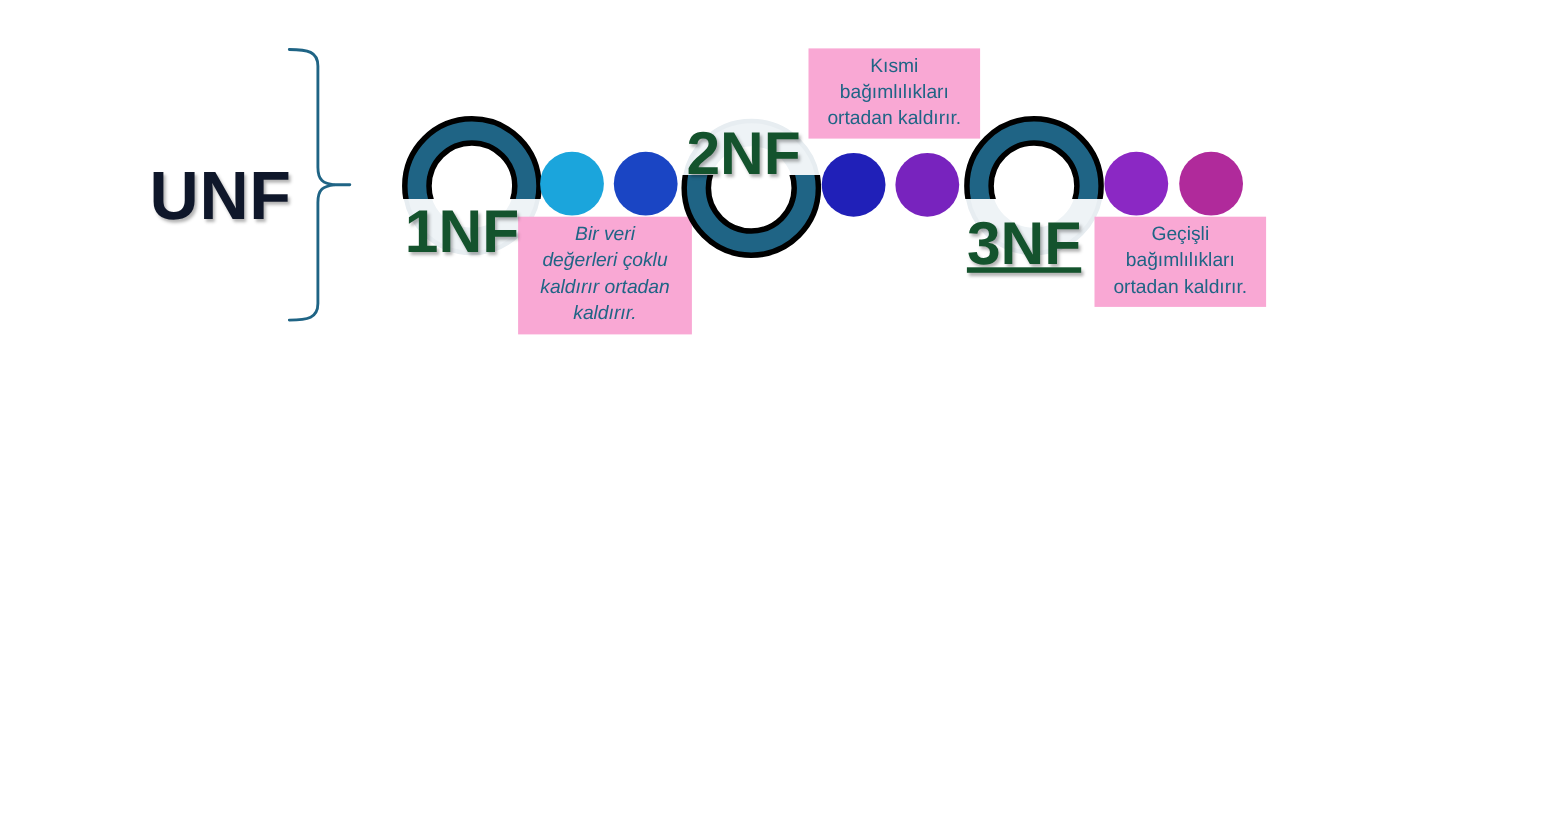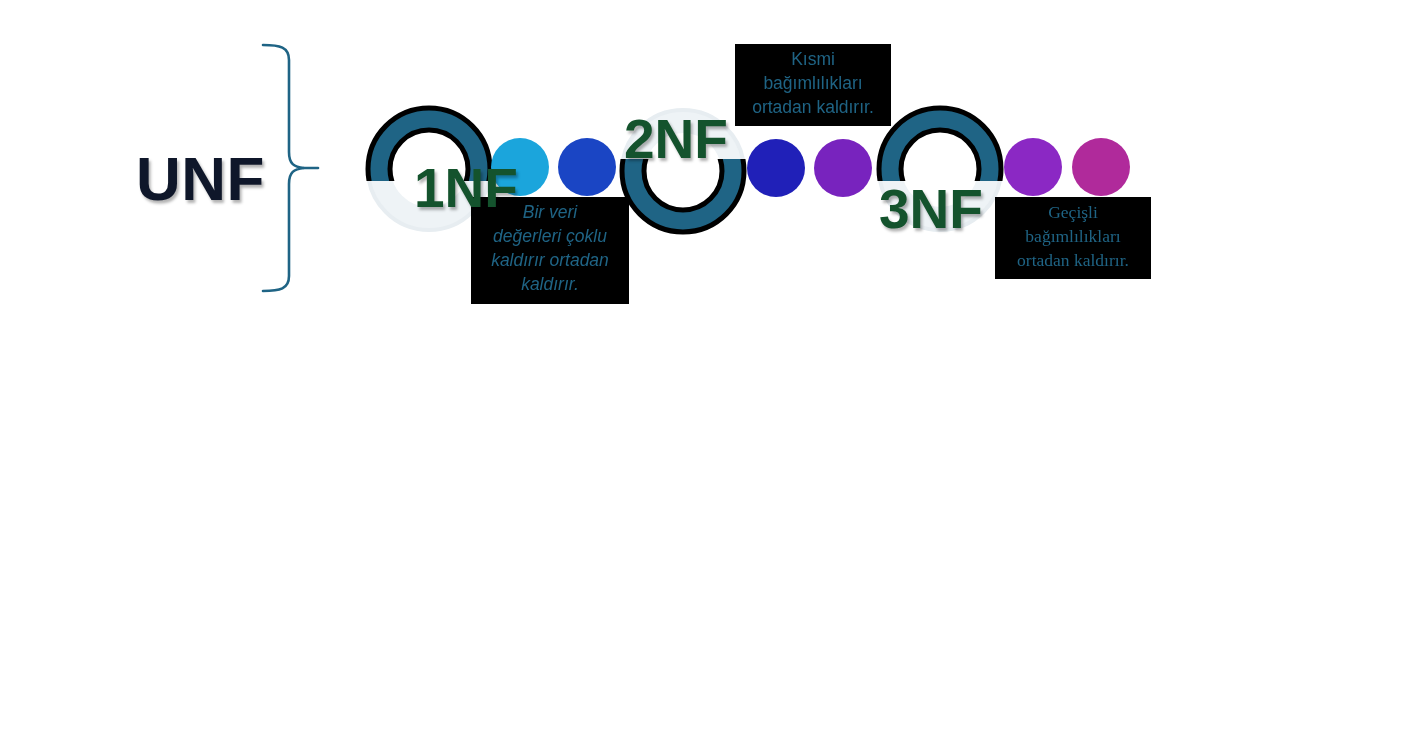--- a/index.html
+++ b/index.html
@@ -77,21 +77,21 @@
   }
 
   
   .caption {
     position: absolute;
     color: #1f6485;
     font-family: "Liberation Sans", sans-serif;
     font-size: 17.5px;
     line-height: 1.38;
     text-align: center;
-    background: #000000;
+    background: #f9a8d4;
     padding: 3px 6px 7px 6px;
     box-sizing: border-box;
   }
 </style>
 </head>
 <body>
 
 <div id="canvas">
 
   <div class="unf-label">UNF</div>
@@ -120,21 +120,21 @@
           <circle cx="58" cy="58" r="61" fill="none" stroke="#000000" stroke-width="5"></circle>
           <circle cx="58" cy="58" r="39" fill="none" stroke="#000000" stroke-width="5"></circle>
         </g>
         <g clip-path="url(#clipBot1)">
           <circle cx="58" cy="58" r="50" fill="none" stroke="#eef3f6" stroke-width="24"></circle>
           <circle cx="58" cy="58" r="61" fill="none" stroke="#e7edf1" stroke-width="4"></circle>
         </g>
       </svg>
     </div>
 
-    <div class="nf-text" style="left:368px; top:161px;margin-left:46px;">1NF</div>
+    <div class="nf-text" style="left:368px; top:183px;">1NF</div>
 
     <div class="dot" style="left:491px; top:138px; background:#1ba5dc;"></div>
     <div class="dot" style="left:558px; top:138px; background:#1a45c4;"></div>
 
     <div class="caption" style="left:471px; top:197px; width:158px;font-style:italic;">
       <div>Bir veri</div>
       <div>değerleri çoklu</div>
       <div>kaldırır ortadan</div>
       <div>kaldırır.</div>
     </div>
@@ -193,25 +193,25 @@
           <circle cx="58" cy="58" r="61" fill="none" stroke="#000000" stroke-width="5"></circle>
           <circle cx="58" cy="58" r="39" fill="none" stroke="#000000" stroke-width="5"></circle>
         </g>
         <g clip-path="url(#clipBot3)">
           <circle cx="58" cy="58" r="50" fill="none" stroke="#eef3f6" stroke-width="24"></circle>
           <circle cx="58" cy="58" r="61" fill="none" stroke="#e7edf1" stroke-width="4"></circle>
         </g>
       </svg>
     </div>
 
-    <div class="nf-text" style="left:879px; top:182px;">3NF</div>
+    <div class="nf-text" style="left:879px; top:194px;text-decoration:underline;">3NF</div>
 
     <div class="dot" style="left:1004px; top:138px; background:#8b28c4;"></div>
     <div class="dot" style="left:1072px; top:138px; background:#b02a9b;"></div>
 
-    <div class="caption" style="left:995px; top:197px; width:156px;font-family:Liberation Serif, serif;">
+    <div class="caption" style="left:995px; top:197px; width:156px;">
       <div>Geçişli</div>
       <div>bağımlılıkları</div>
       <div>ortadan kaldırır.</div>
     </div>
   </div>
 
 </div>
 
 </body></html>

